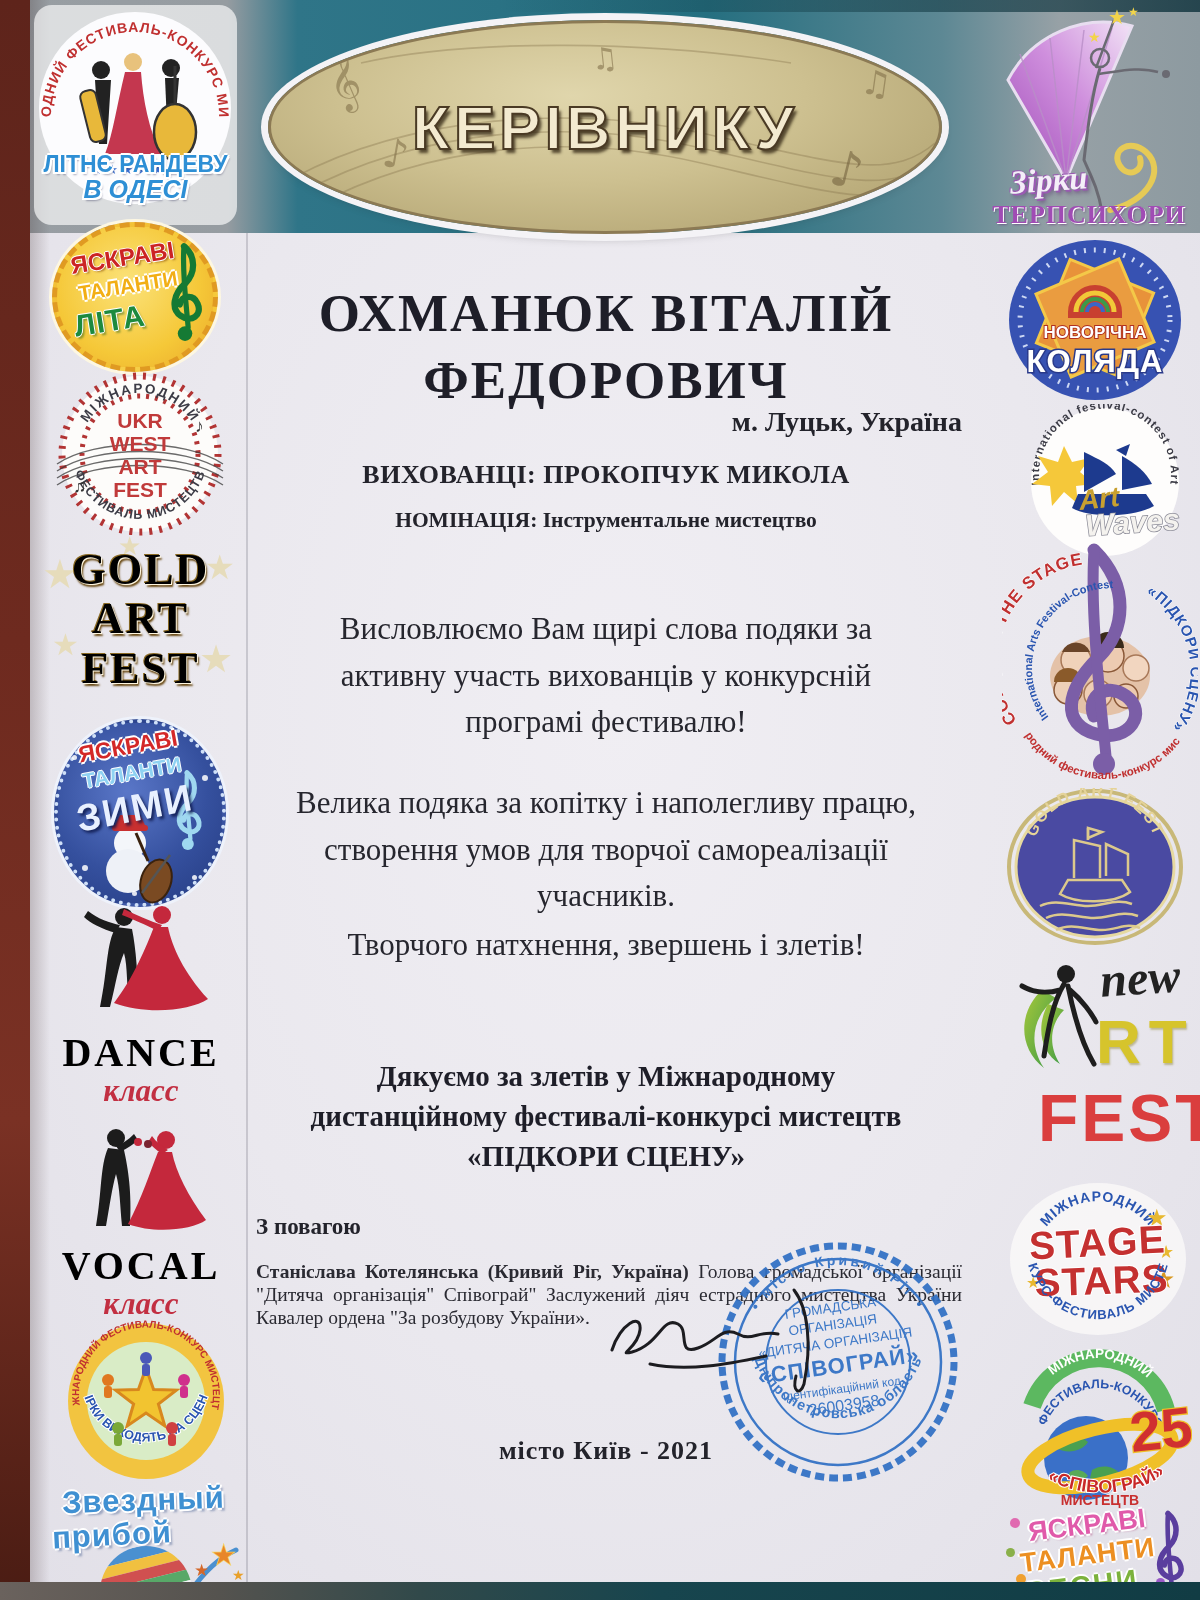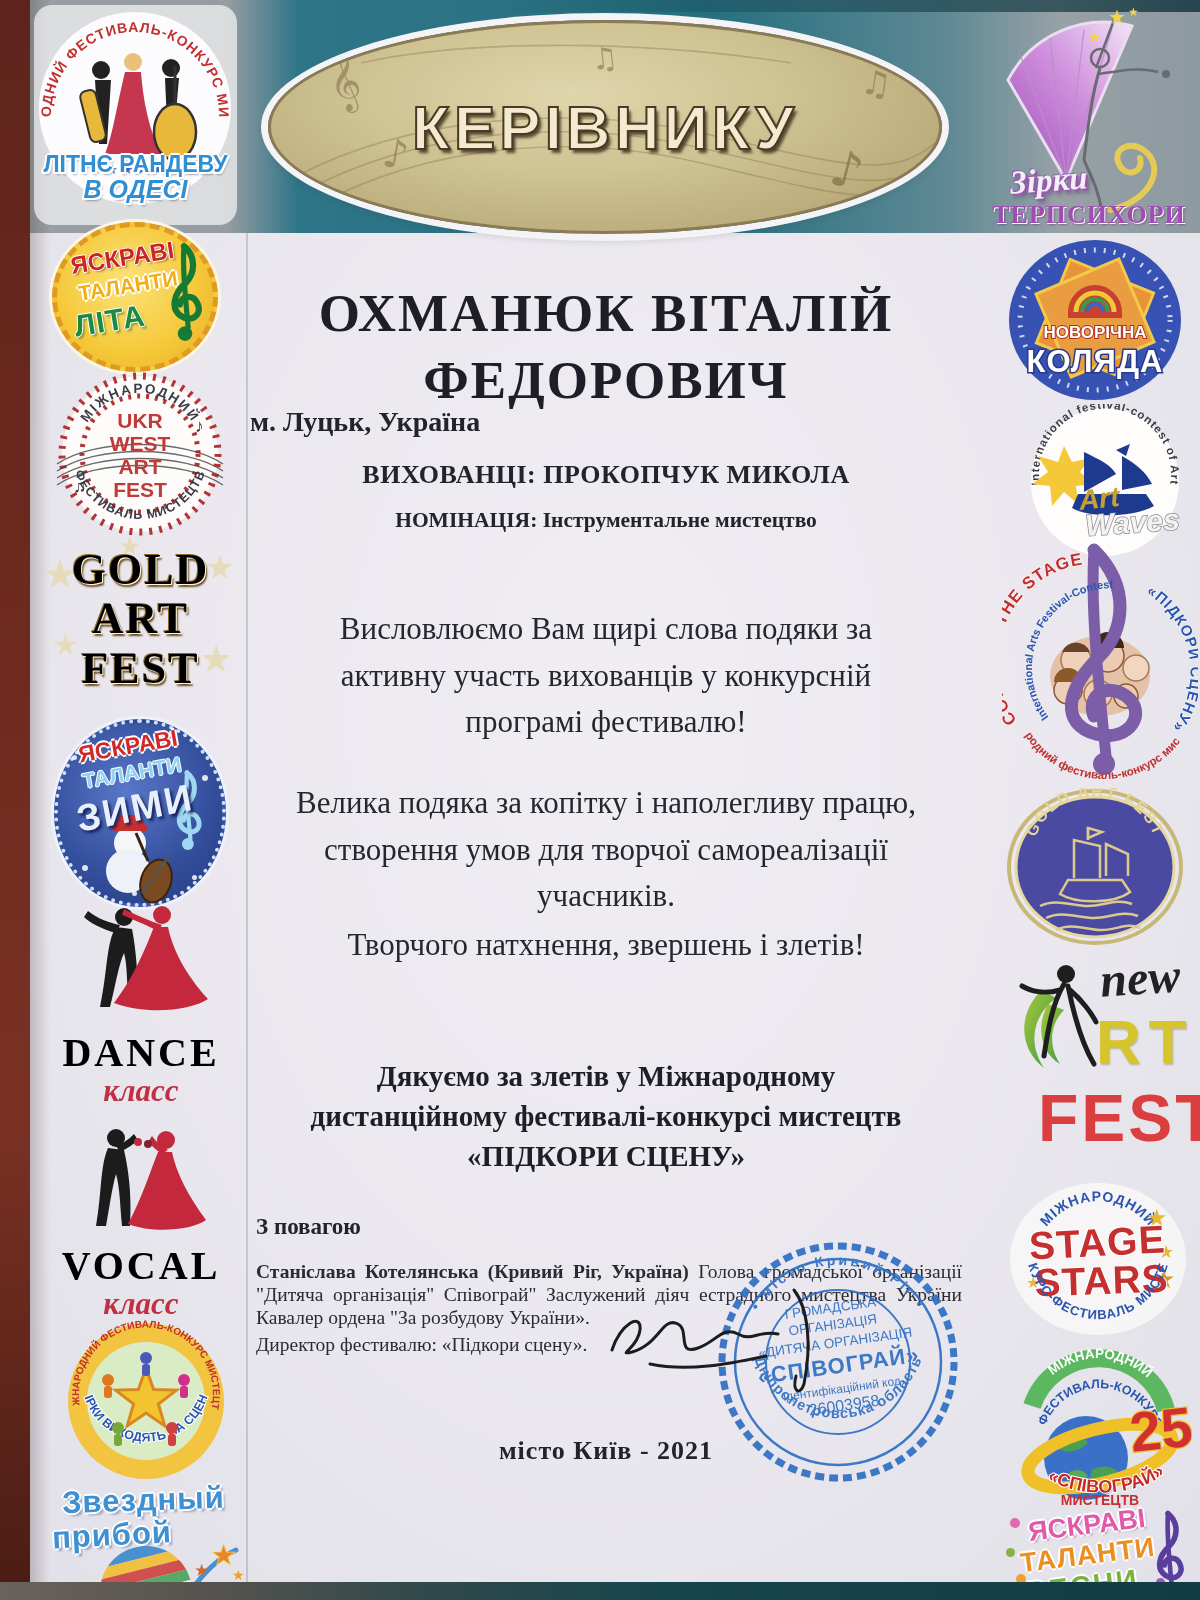--- a/index.html
+++ b/index.html
@@ -142,21 +142,21 @@
   .r9w2{left:14px;top:32px;font-size:27px;color:#ec8f22;transform:rotate(-7deg);letter-spacing:1px;
     text-shadow:-2px 0 #fff,2px 0 #fff,0 2px #fff,0 -2px #fff;}
   .r9w3{left:20px;top:62px;font-size:29px;color:#7cb23c;transform:rotate(-7deg);letter-spacing:2px;
     text-shadow:-2px 0 #fff,2px 0 #fff,0 2px #fff,0 -2px #fff;}
   .r9clef{position:absolute;right:8px;top:0;color:#5a3e9e;z-index:2;}
   .r9dot{position:absolute;border-radius:50%;z-index:1;}
 
   
   .ctext{position:absolute;z-index:6;color:#23232b;}
   .name-block{left:250px;top:280px;width:712px;text-align:center;font-weight:bold;font-size:53px;letter-spacing:2px;line-height:1.26;color:#1e1e28;}
-  .loc{left:250px;top:406px;width:712px;text-align:left;font-weight:bold;font-size:28px;}
+  .loc{left:250px;top:406px;width:712px;text-align:right;font-weight:bold;font-size:28px;}
   .students{left:250px;top:460px;width:712px;text-align:center;font-weight:bold;font-size:26px;letter-spacing:.5px;}
   .nomination{left:250px;top:508px;width:712px;text-align:center;font-weight:bold;font-size:21.5px;}
   .para{width:712px;text-align:center;font-size:31px;line-height:1.5;color:#26262e;}
   .p1{left:250px;top:606px;} .p1 .inner{width:610px;margin:0 auto;}
   .p2{left:250px;top:768px;} .p2 .inner{width:680px;margin:12px auto;}
   .p3{left:250px;top:922px;}
   .thanks{left:250px;top:1056px;width:712px;text-align:center;font-weight:bold;font-size:29px;line-height:1.38;color:#1e1e28;}
   .salutation{left:256px;top:1214px;font-weight:bold;font-size:23px;}
   .signer{left:256px;top:1260px;width:706px;font-size:19.5px;line-height:1.18;text-align:justify;color:#2a2a32;}
   .signer strong{font-weight:bold;}
@@ -593,21 +593,20 @@
   <div class="ctext para p3">Творчого натхнення, звершень і злетів!</div>
 
   <div class="ctext thanks">
     <div>Дякуємо за злетів у Міжнародному</div>
     <div>дистанційному фестивалі-конкурсі мистецтв</div>
     <div>«ПІДКОРИ СЦЕНУ»</div>
   </div>
 
   <div class="ctext salutation">З повагою</div>
   <p class="ctext signer" style="position:absolute;margin:0"><strong>Станіслава Котелянська (Кривий Ріг, Україна)</strong><span>  Голова громадської організації "Дитяча організація" Співограй" Заслужений діяч естрадного мистецтва  України Кавалер ордена "За розбудову України».</span></p>
-  <div class="ctext director">Директор фестивалю: «Підкори сцену».</div>
   <div class="ctext cityyear">місто Київ - 2021</div>
 
   <div class="stamp">
     <svg width="244" height="244" viewBox="0 0 244 244">
       <g fill="none" stroke="#2f6fc4">
         <circle cx="122" cy="122" r="116" stroke-width="7" stroke-dasharray="9 5"></circle>
         <circle cx="122" cy="122" r="103" stroke-width="2.5"></circle>
         <circle cx="122" cy="122" r="72" stroke-width="2"></circle>
       </g>
       <defs>

